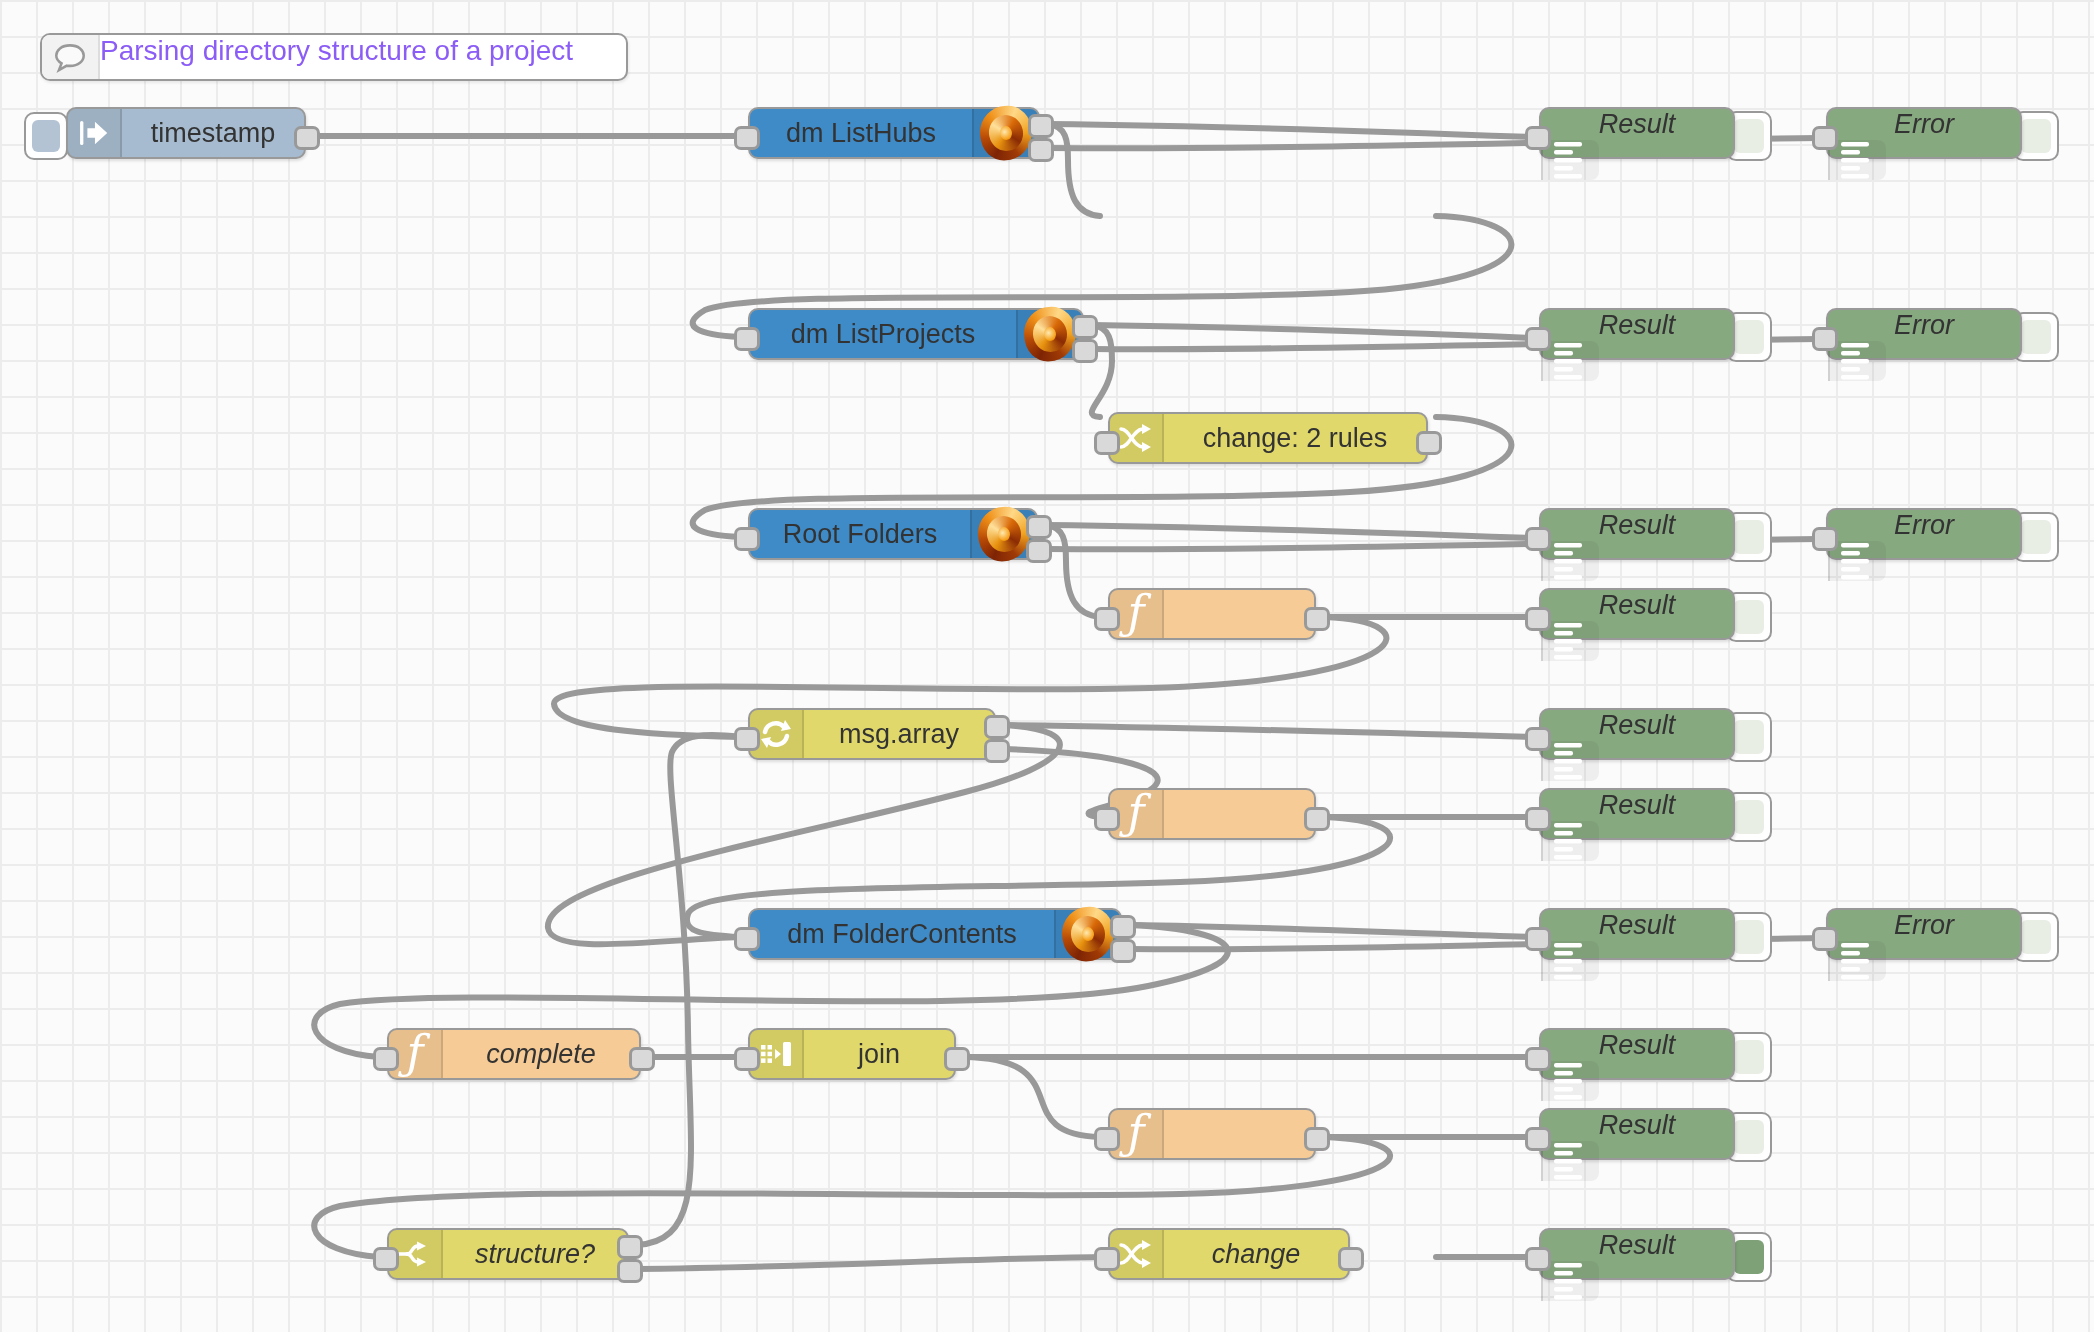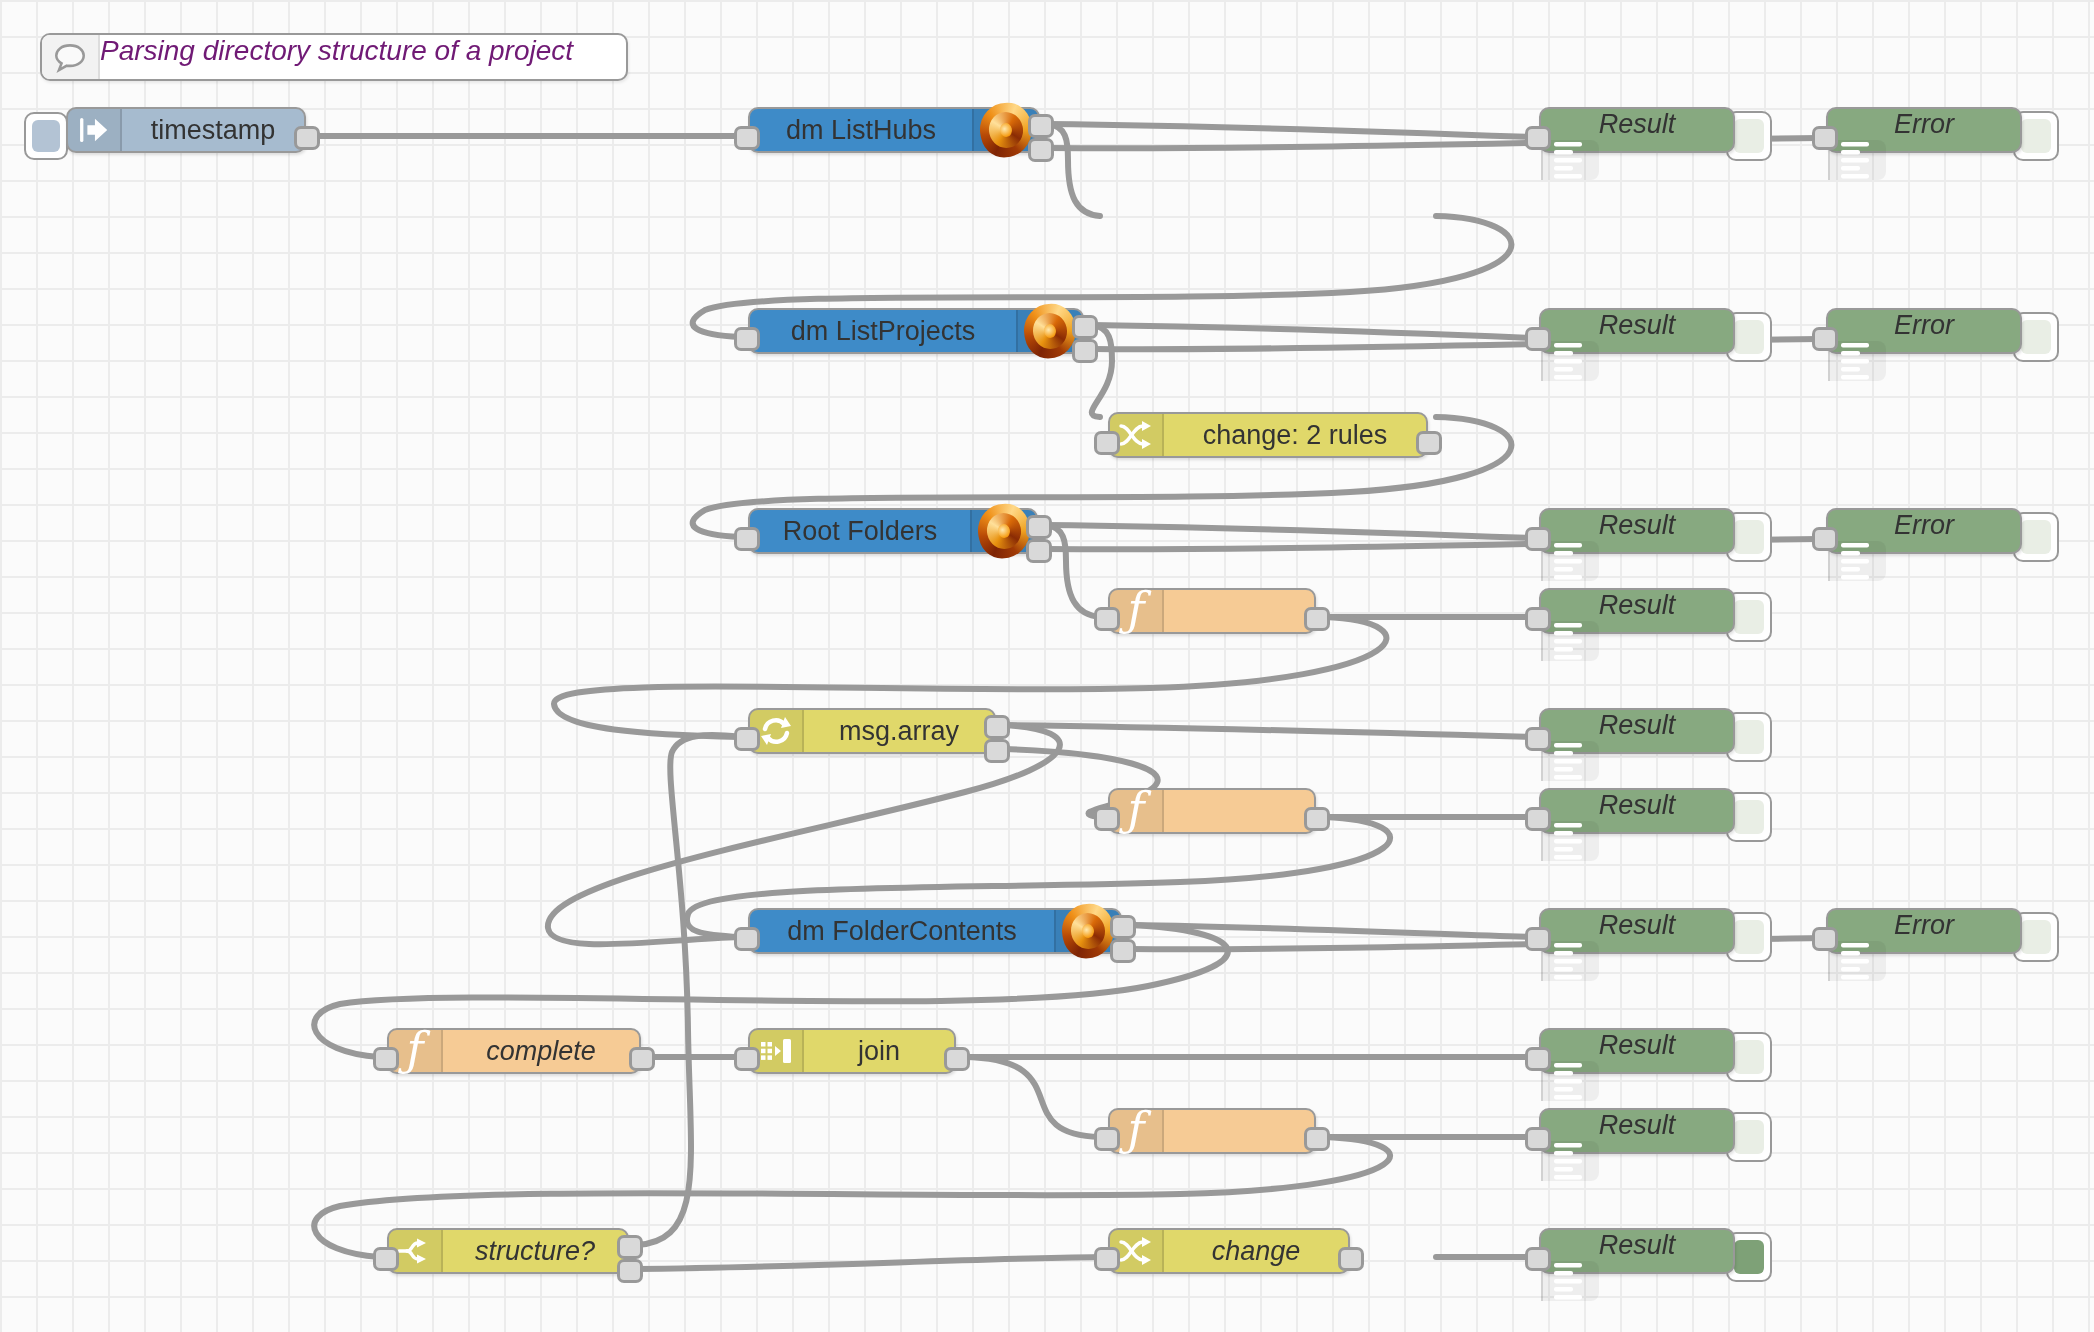--- a/index.html
+++ b/index.html
@@ -5,40 +5,40 @@
   html,body{margin:0;padding:0;}
   body{width:2094px;height:1332px;overflow:hidden;background:#fbfbfb;
        font-family:"Liberation Sans", sans-serif;}
   .canvas{position:absolute;inset:0;width:2094px;height:1332px;
     background-color:#fbfbfb;
     background-image:linear-gradient(#ececec 2px, transparent 2px),
                      linear-gradient(90deg,#ececec 2px, transparent 2px);
     background-size:36px 36px;}
   svg.wires{position:absolute;left:0;top:0;z-index:1;}
   svg.wires path{stroke:#999;stroke-width:6;fill:none;stroke-linecap:round;}
-  .node{position:absolute;height:46px;box-sizing:border-box;z-index:3;
+  .node{position:absolute;height:52px;box-sizing:border-box;z-index:3;
     border:2px solid #999;border-radius:10px;display:flex;align-items:stretch;
     color:#333;font-size:27px;box-shadow:1px 2px 3px rgba(0,0,0,.12);}
   .node .lbl{flex:1;display:flex;align-items:center;justify-content:center;
     white-space:nowrap;padding:0 8px;}
   .italic .lbl, .italic{font-style:italic;}
   .icon-sec{display:flex;align-items:center;justify-content:center;flex:0 0 auto;}
   .icon-sec.left{width:52px;background:rgba(0,0,0,.06);
     border-right:2px solid rgba(0,0,0,.12);border-radius:8px 0 0 8px;}
   .icon-sec.right{width:56px;background:rgba(0,0,0,.05);
     border-left:2px solid rgba(0,0,0,.12);border-radius:0 8px 8px 0;}
   .icon-sec.flame-sec{width:64px;background:rgba(0,0,0,.08);}
   .blue{background:#3e8bc8;}
   .yellow{background:#e0d86a;}
   .orange{background:#f6cb95;}
   .green{background:#87a980;flex-direction:column;}
   .gray{background:#a6bbcf;}
   .comment{position:absolute;height:48px;box-sizing:border-box;z-index:3;
     background:#fff;border:2px solid #999;border-radius:10px;display:flex;
-    font-size:28px;font-style:italic;color:#701a75;box-shadow:1px 2px 3px rgba(0,0,0,.08);}
+    font-size:28px;color:#8b5cf6;box-shadow:1px 2px 3px rgba(0,0,0,.08);}
   .comment .icon-sec.left{width:56px;background:#f2f2f2;border-right:2px solid #ddd;}
   .port{position:absolute;width:26px;height:24px;box-sizing:border-box;z-index:4;
     background:#d9d9d9;border:3px solid #999;border-radius:7px;}
   .pin{left:-16px;top:17px;}
   .pout{right:-16px;top:17px;}
   .pout1{right:-16px;top:5px;}
   .pout2{right:-16px;top:29px;}
   .toggle{position:absolute;width:46px;height:50px;z-index:2;background:#fff;
     border:2.5px solid #999;border-radius:10px;box-sizing:border-box;}
   .toggle .pill{position:absolute;inset:6px;border-radius:6px;background:#e9eee5;}

